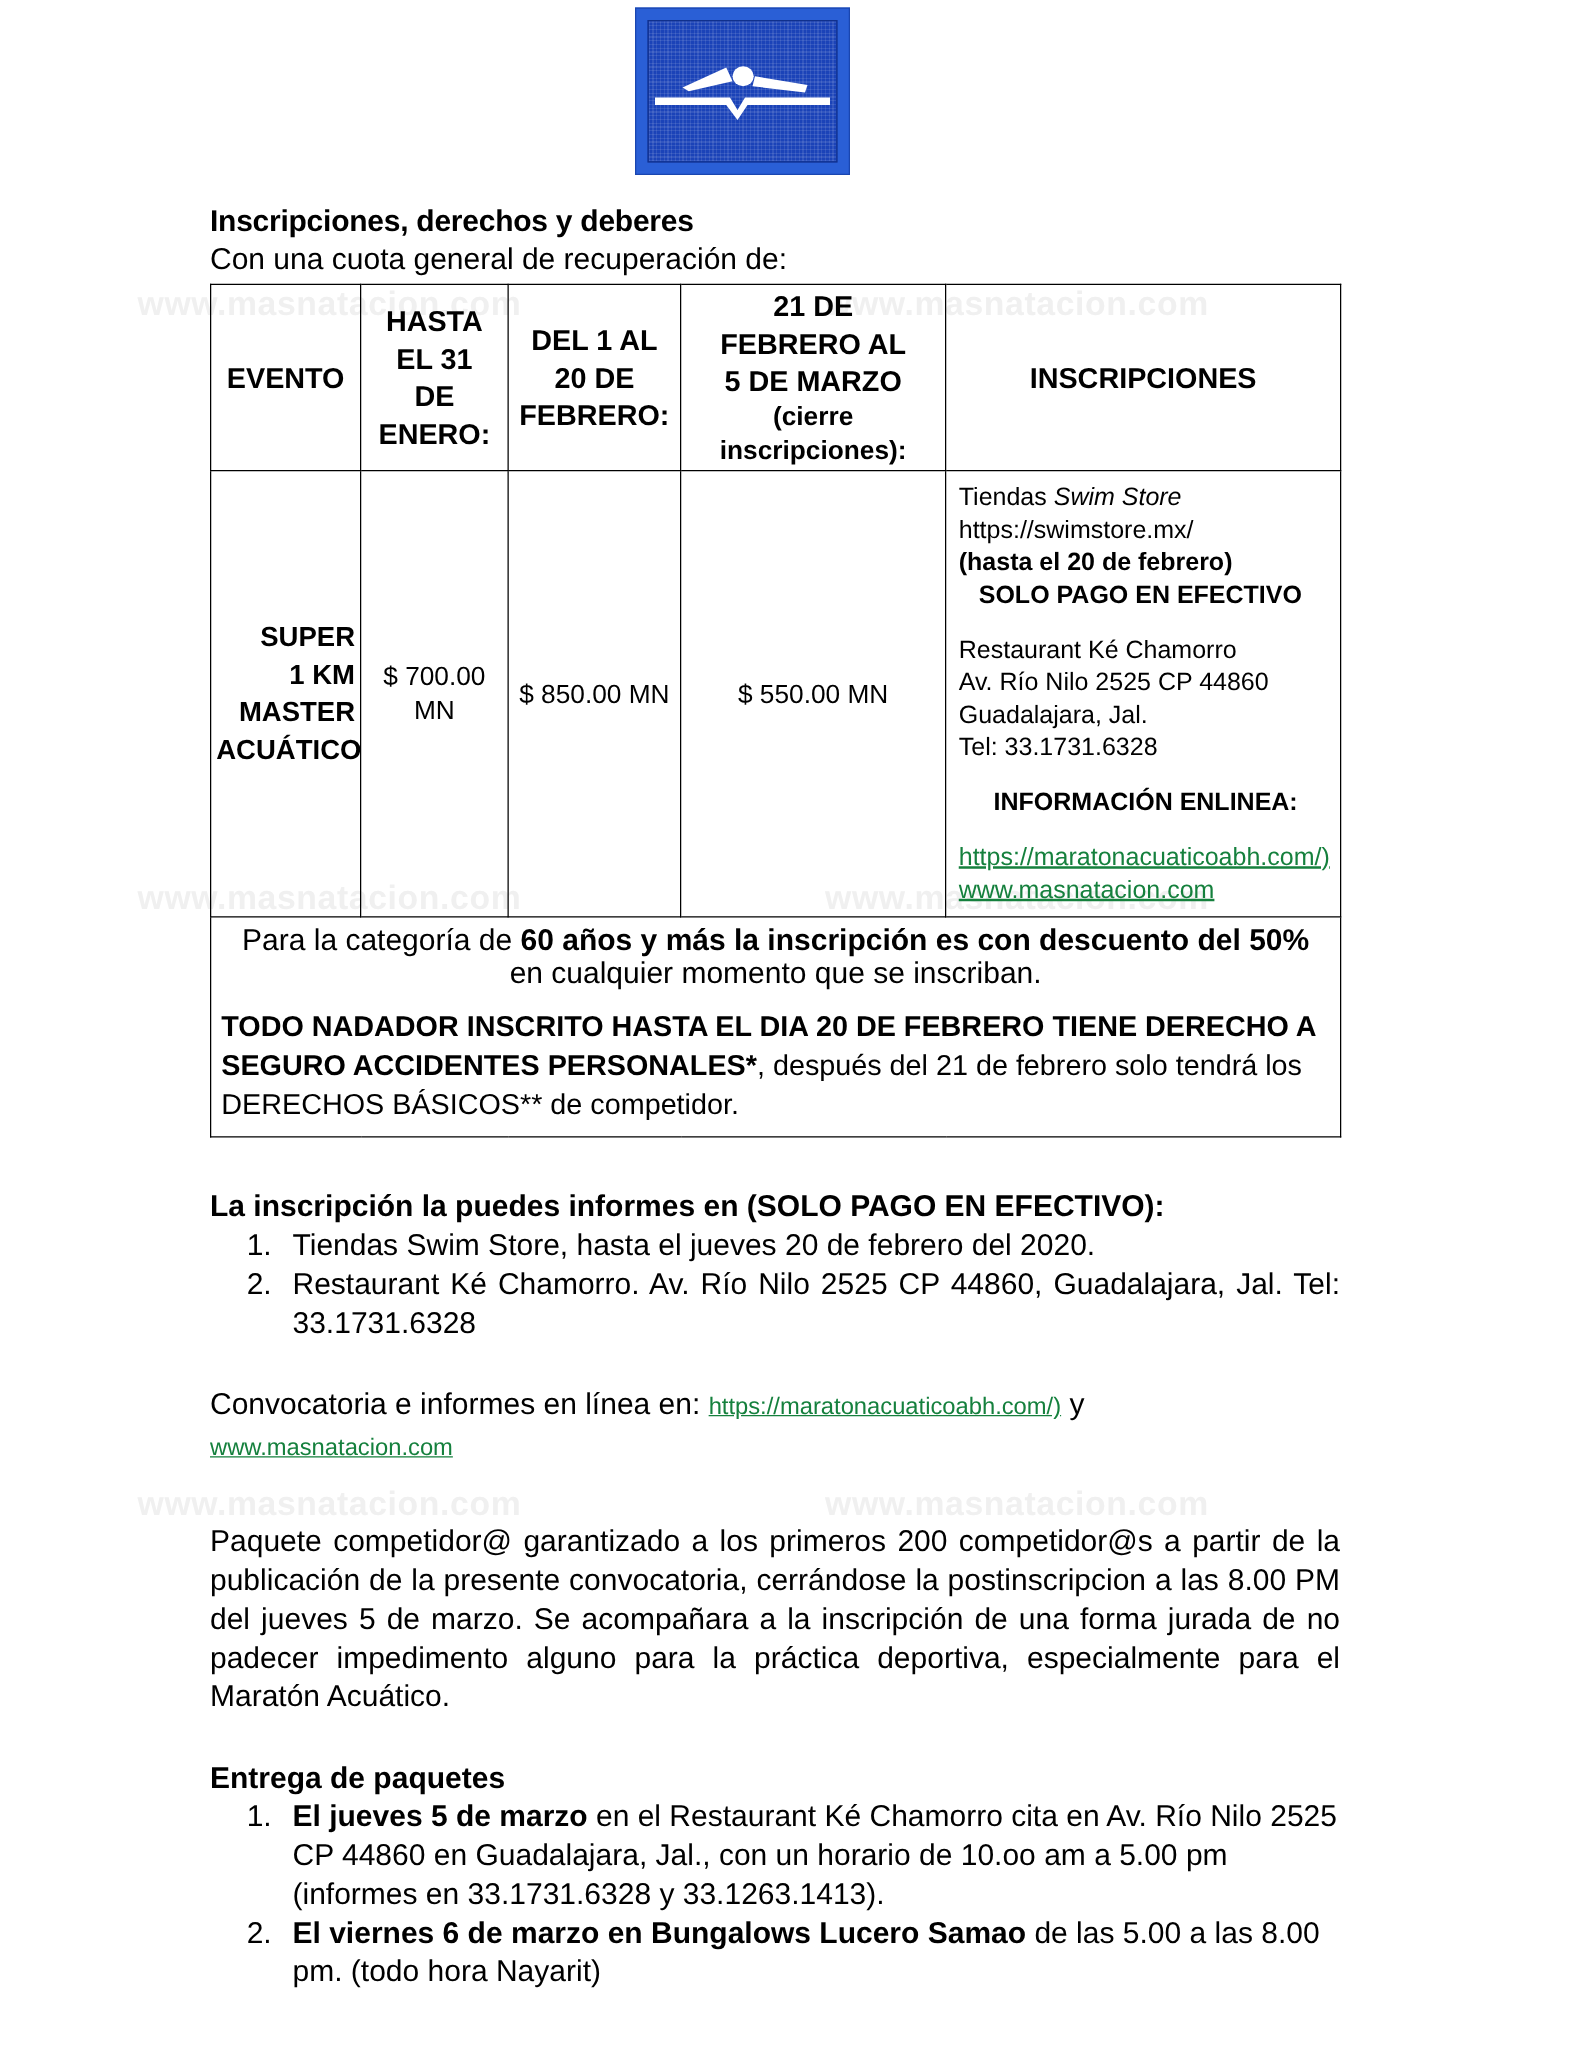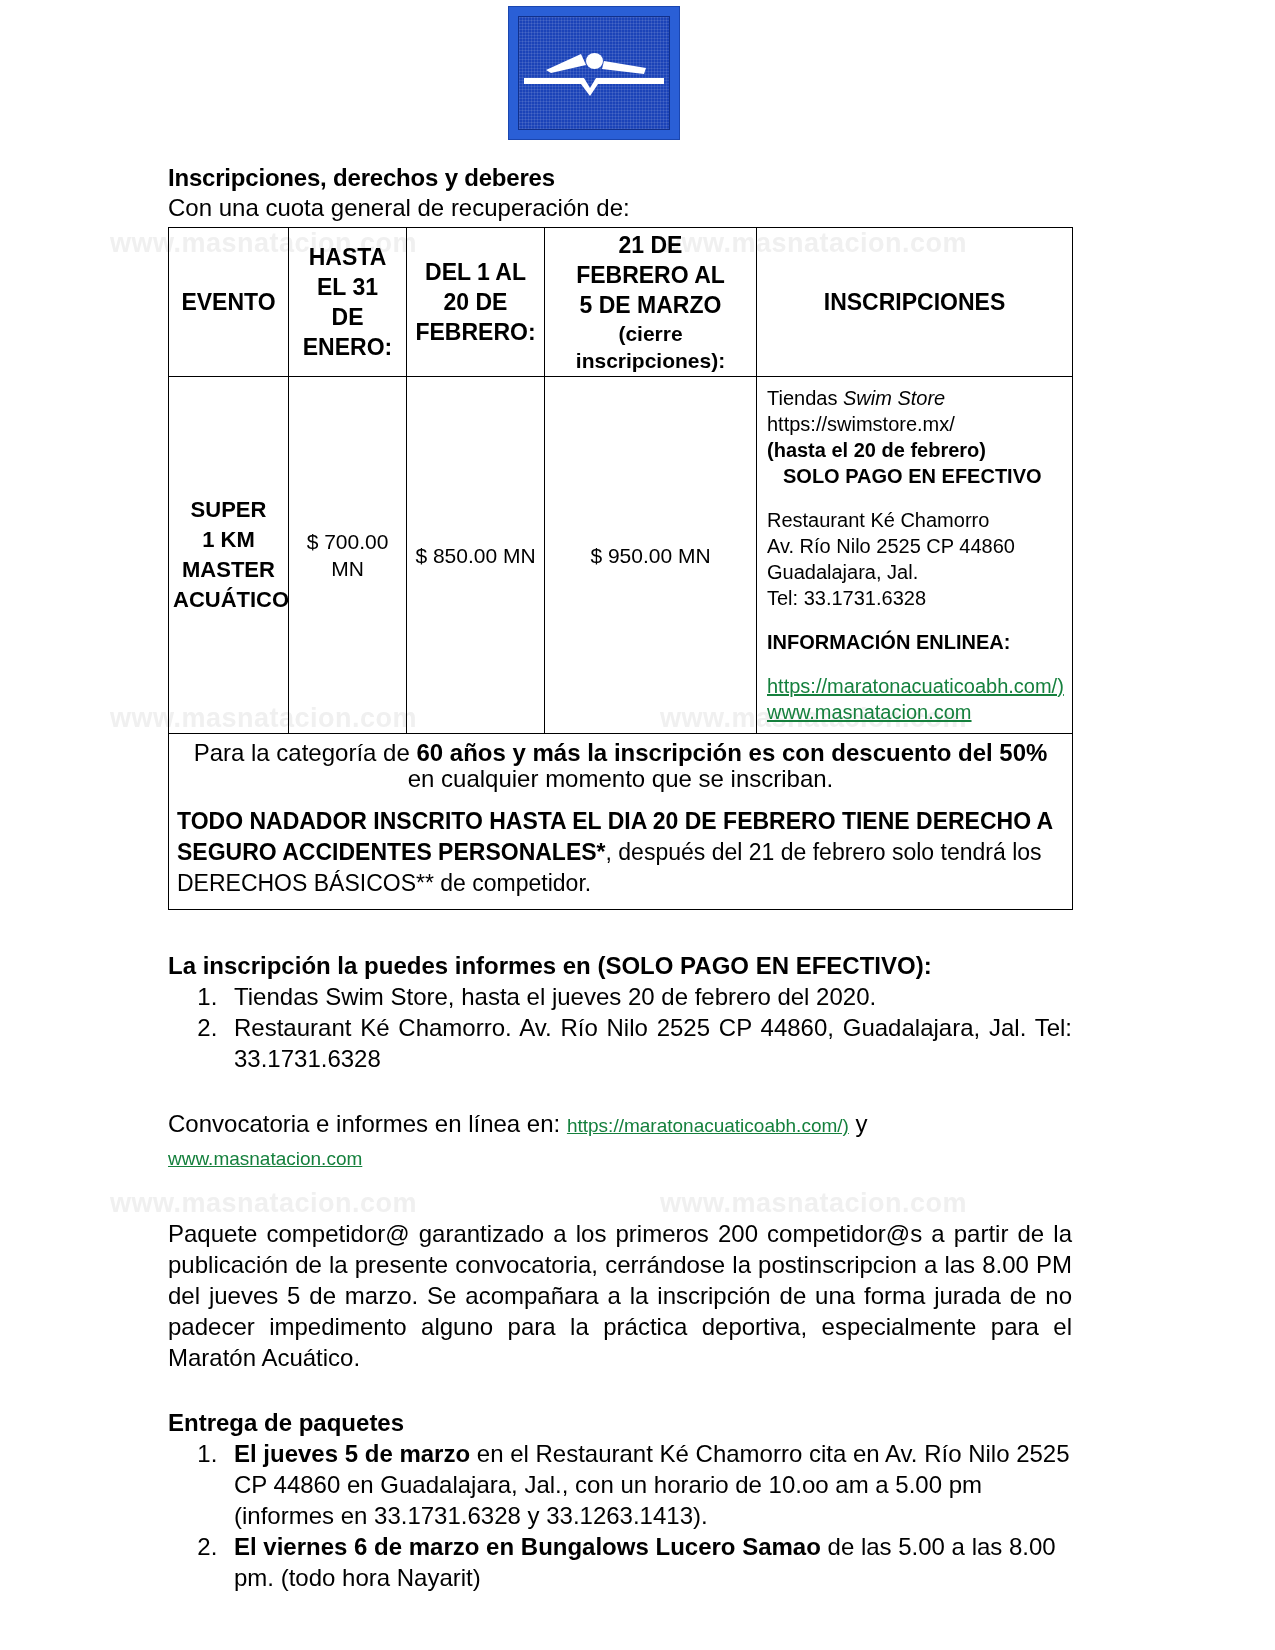--- a/index.html
+++ b/index.html
@@ -122,41 +122,41 @@
     font-weight: bold;
     font-size: 23px;
     line-height: 30px;
   }
   .th-small {
     font-weight: bold;
     font-size: 21px;
     line-height: 27px;
   }
   .cell-event {
-    text-align: center;
+    text-align: right;
     font-weight: bold;
     font-size: 22px;
     line-height: 30px;
   }
   .cell-price {
     text-align: center;
     font-size: 21px;
     line-height: 27px;
     font-weight: normal;
   }
   .cell-insc {
     text-align: left;
     font-size: 20px;
     line-height: 26px;
     font-weight: normal;
     padding: 8px 6px 8px 10px !important;
     vertical-align: top !important;
   }
   .cell-insc .it { font-style: italic; }
-  .cell-insc .bd { font-weight: bold; }
+  .cell-insc .bd { font-weight: bold; text-align: center; }
   .cell-insc .indent { padding-left: 16px; display: inline-block; }
   .cell-insc .gap { display: block; height: 18px; }
   a.link {
     color: #15803d;
     text-decoration: underline;
   }
   .cell-notes {
     padding: 6px 8px 10px 8px !important;
     vertical-align: top !important;
   }
@@ -275,21 +275,21 @@
             <div>SUPER</div>
             <div>1 KM</div>
             <div>MASTER</div>
             <div>ACUÁTICO</div>
           </td>
           <td class="cell-price">
             <div>$ 700.00</div>
             <div>MN</div>
           </td>
           <td class="cell-price">$ 850.00 MN</td>
-          <td class="cell-price">$ 950.00 MN</td>
+          <td class="cell-price">$ 550.00 MN</td>
           <td class="cell-insc">
             <div>
               <span>Tiendas </span><span class="it">Swim Store</span>
             </div>
             <div>https://swimstore.mx/</div>
             <div>
               <span class="bd">(hasta el </span><span class="bd">20 de febrero</span><span class="bd">)</span>
             </div>
             <div>
               <span class="bd indent">SOLO PAGO EN EFECTIVO</span>

